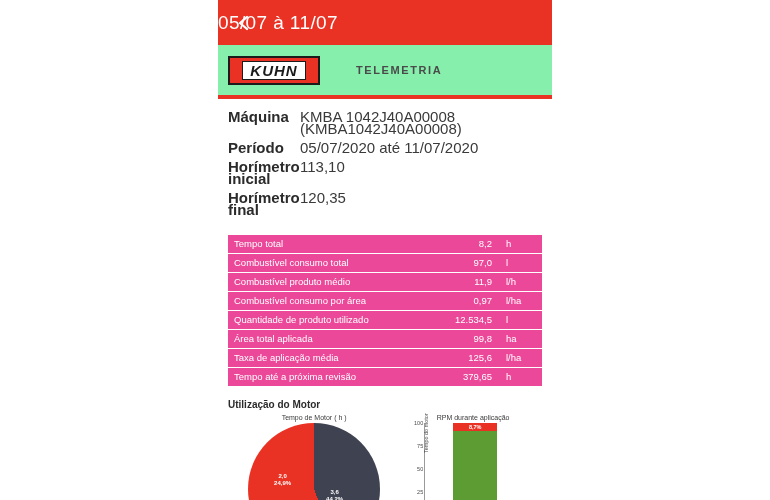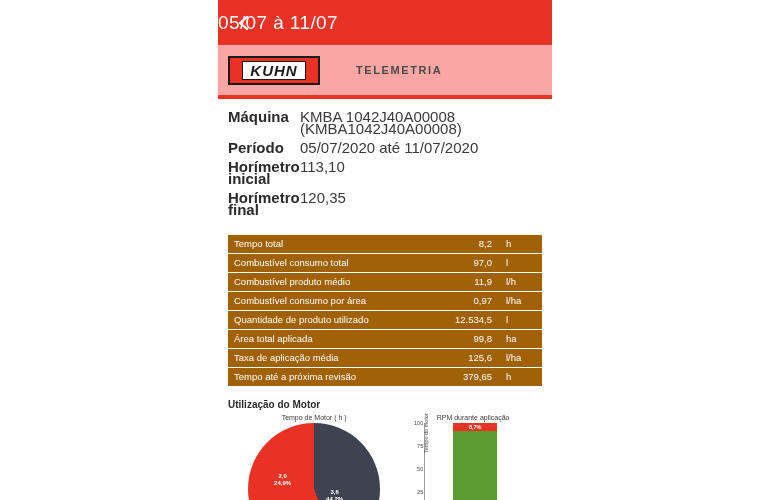--- a/index.html
+++ b/index.html
@@ -47,21 +47,21 @@
   .topbar-title {
     color: #ffffff;
     font-size: 19px;
     font-weight: normal;
     letter-spacing: 0.4px;
   }
   
   .brandband {
     position: relative;
     height: 50px;
-    background: #fca5a5;
+    background: #86efac;
     border-bottom: 4px solid #ea3224;
     display: flex;
     align-items: center;
   }
   .kuhn-logo {
     margin-left: 10px;
     width: 92px;
     height: 29px;
     background: #ea3224;
     border: 2px solid #1b1b1b;
@@ -111,21 +111,21 @@
   }
   .info-value span { display: block; }
   
   .metrics {
     margin: 6px 10px 0 10px;
     border-collapse: collapse;
     width: calc(100% - 20px);
     font-size: 9.5px;
   }
   .metrics tr {
-    background: #a16207;
+    background: #ec4899;
   }
   .metrics td {
     color: #ffffff;
     padding: 3px 6px;
     border-bottom: 1px solid #ffffff;
     line-height: 12px;
   }
   .metrics td.m-label { text-align: left; }
   .metrics td.m-value { text-align: right; width: 64px; }
   .metrics td.m-unit  { text-align: left; width: 30px; padding-left: 8px; }

